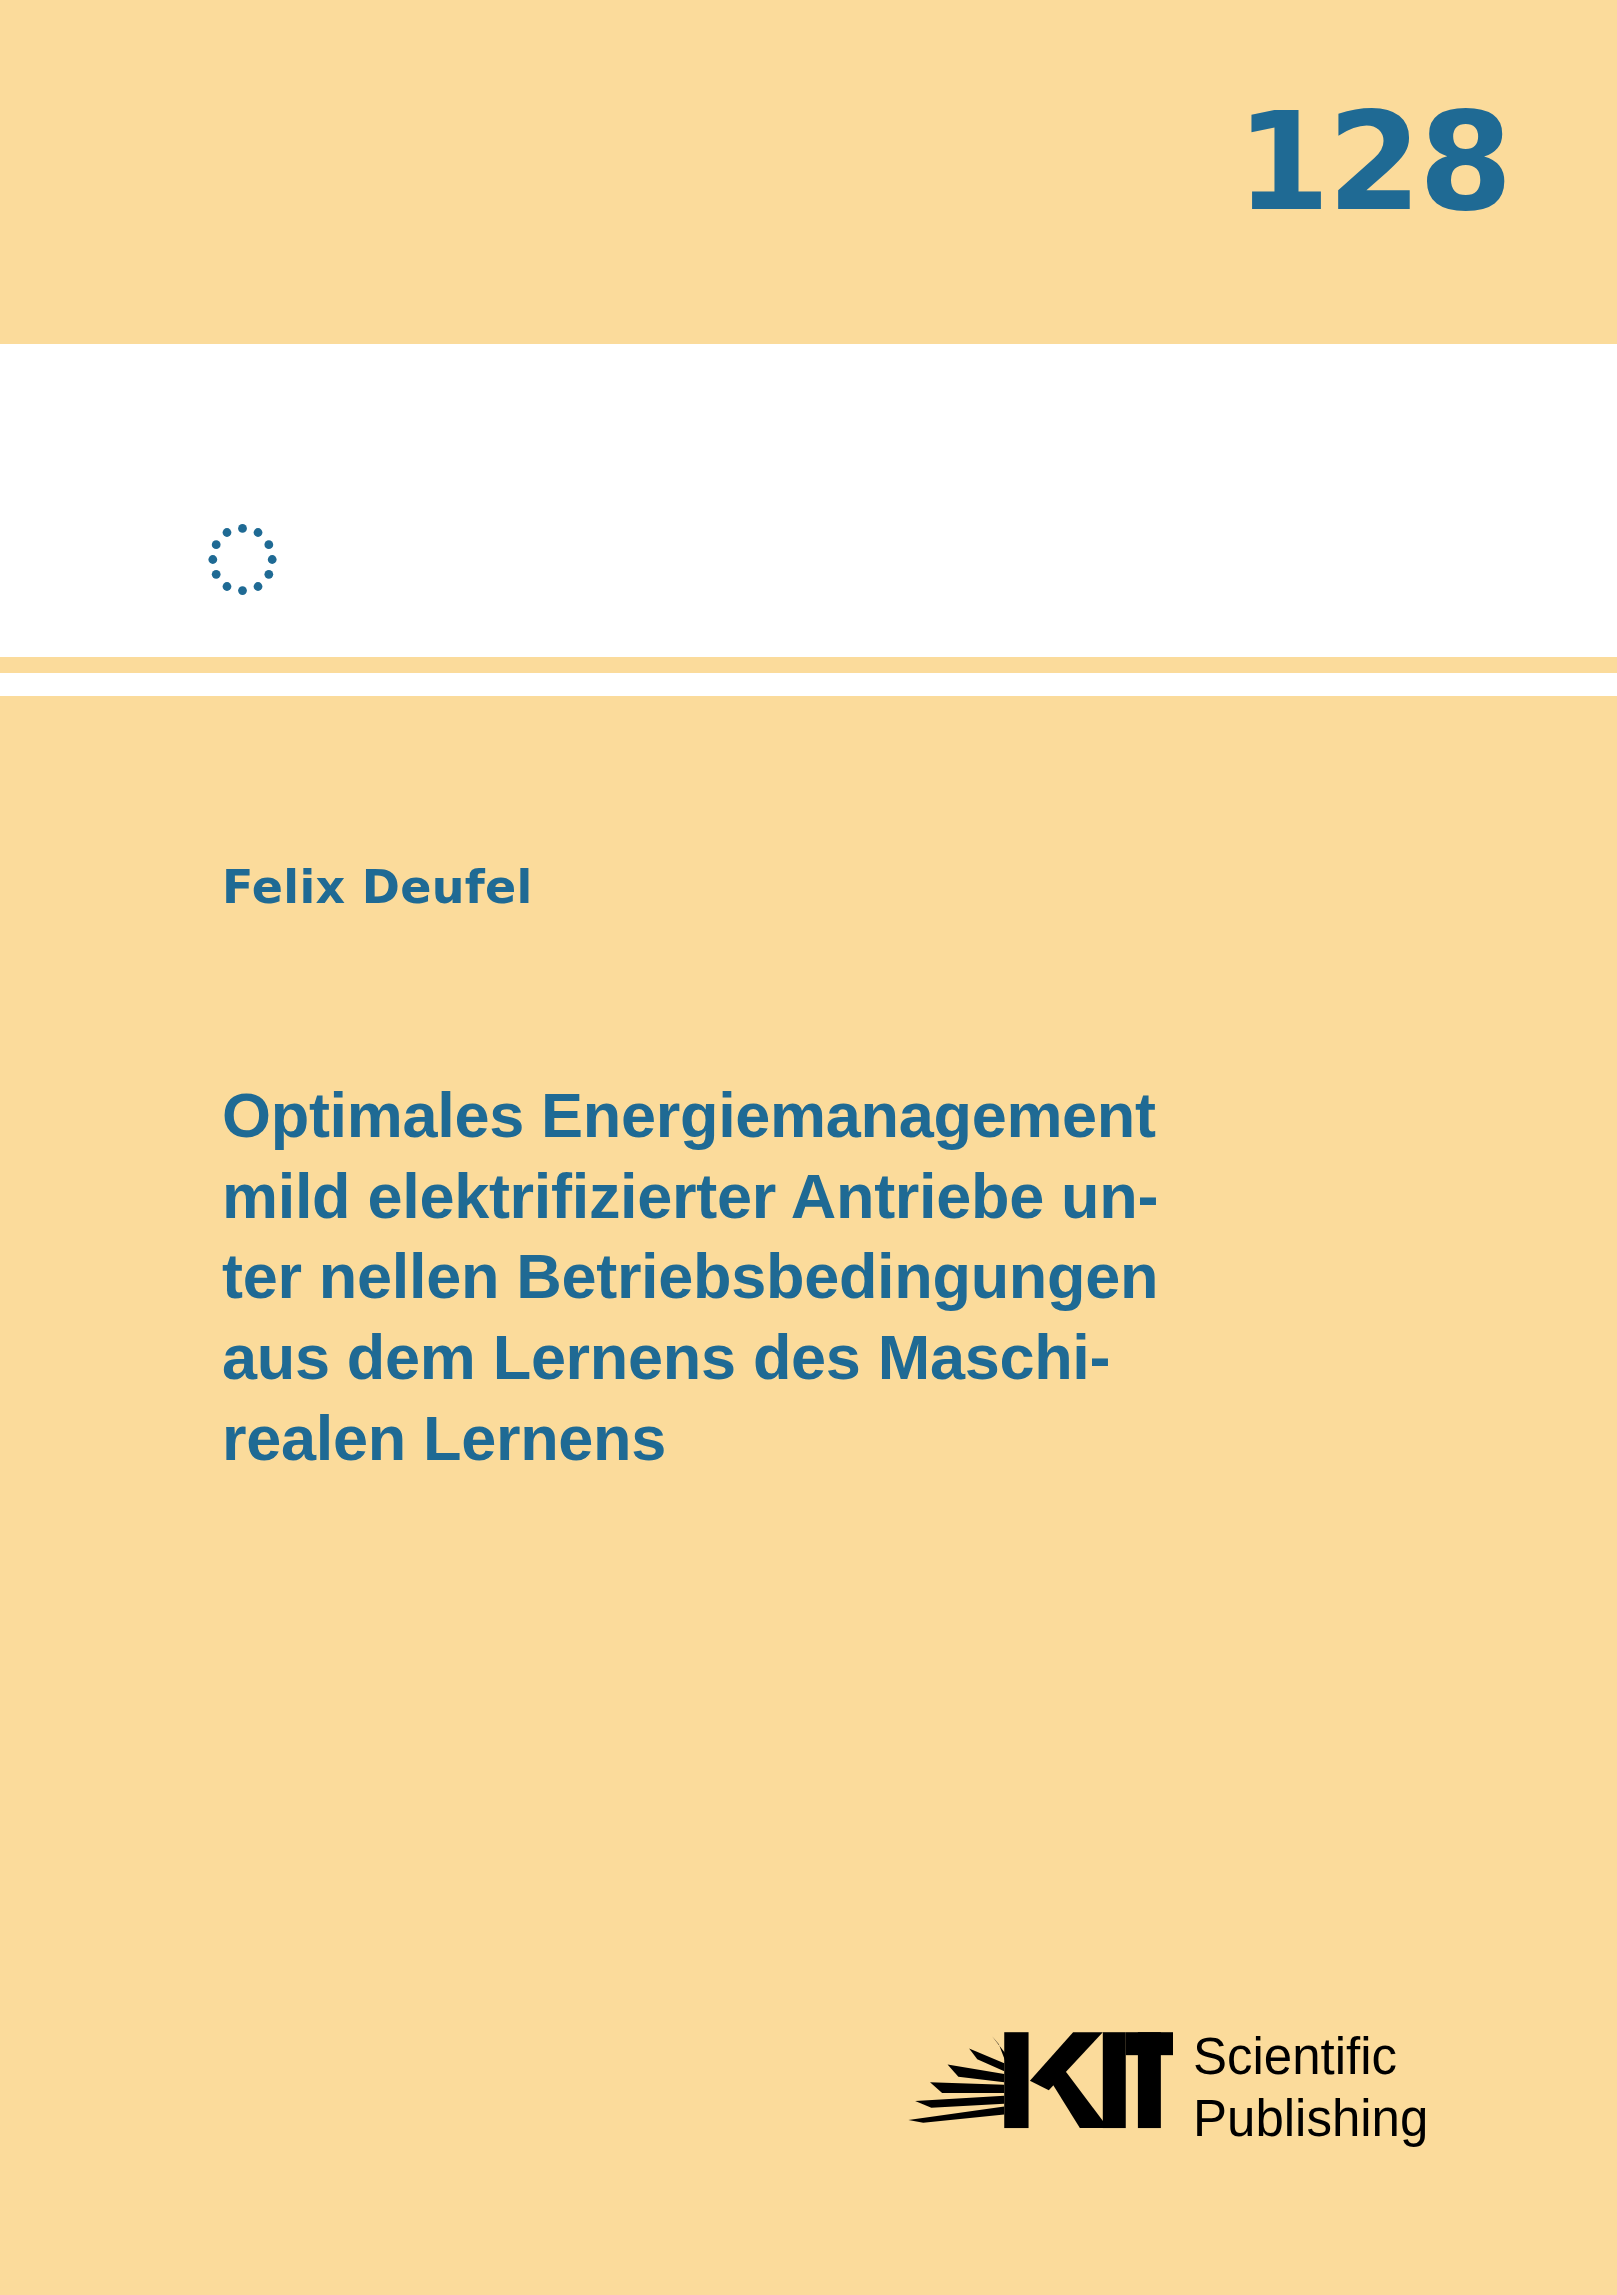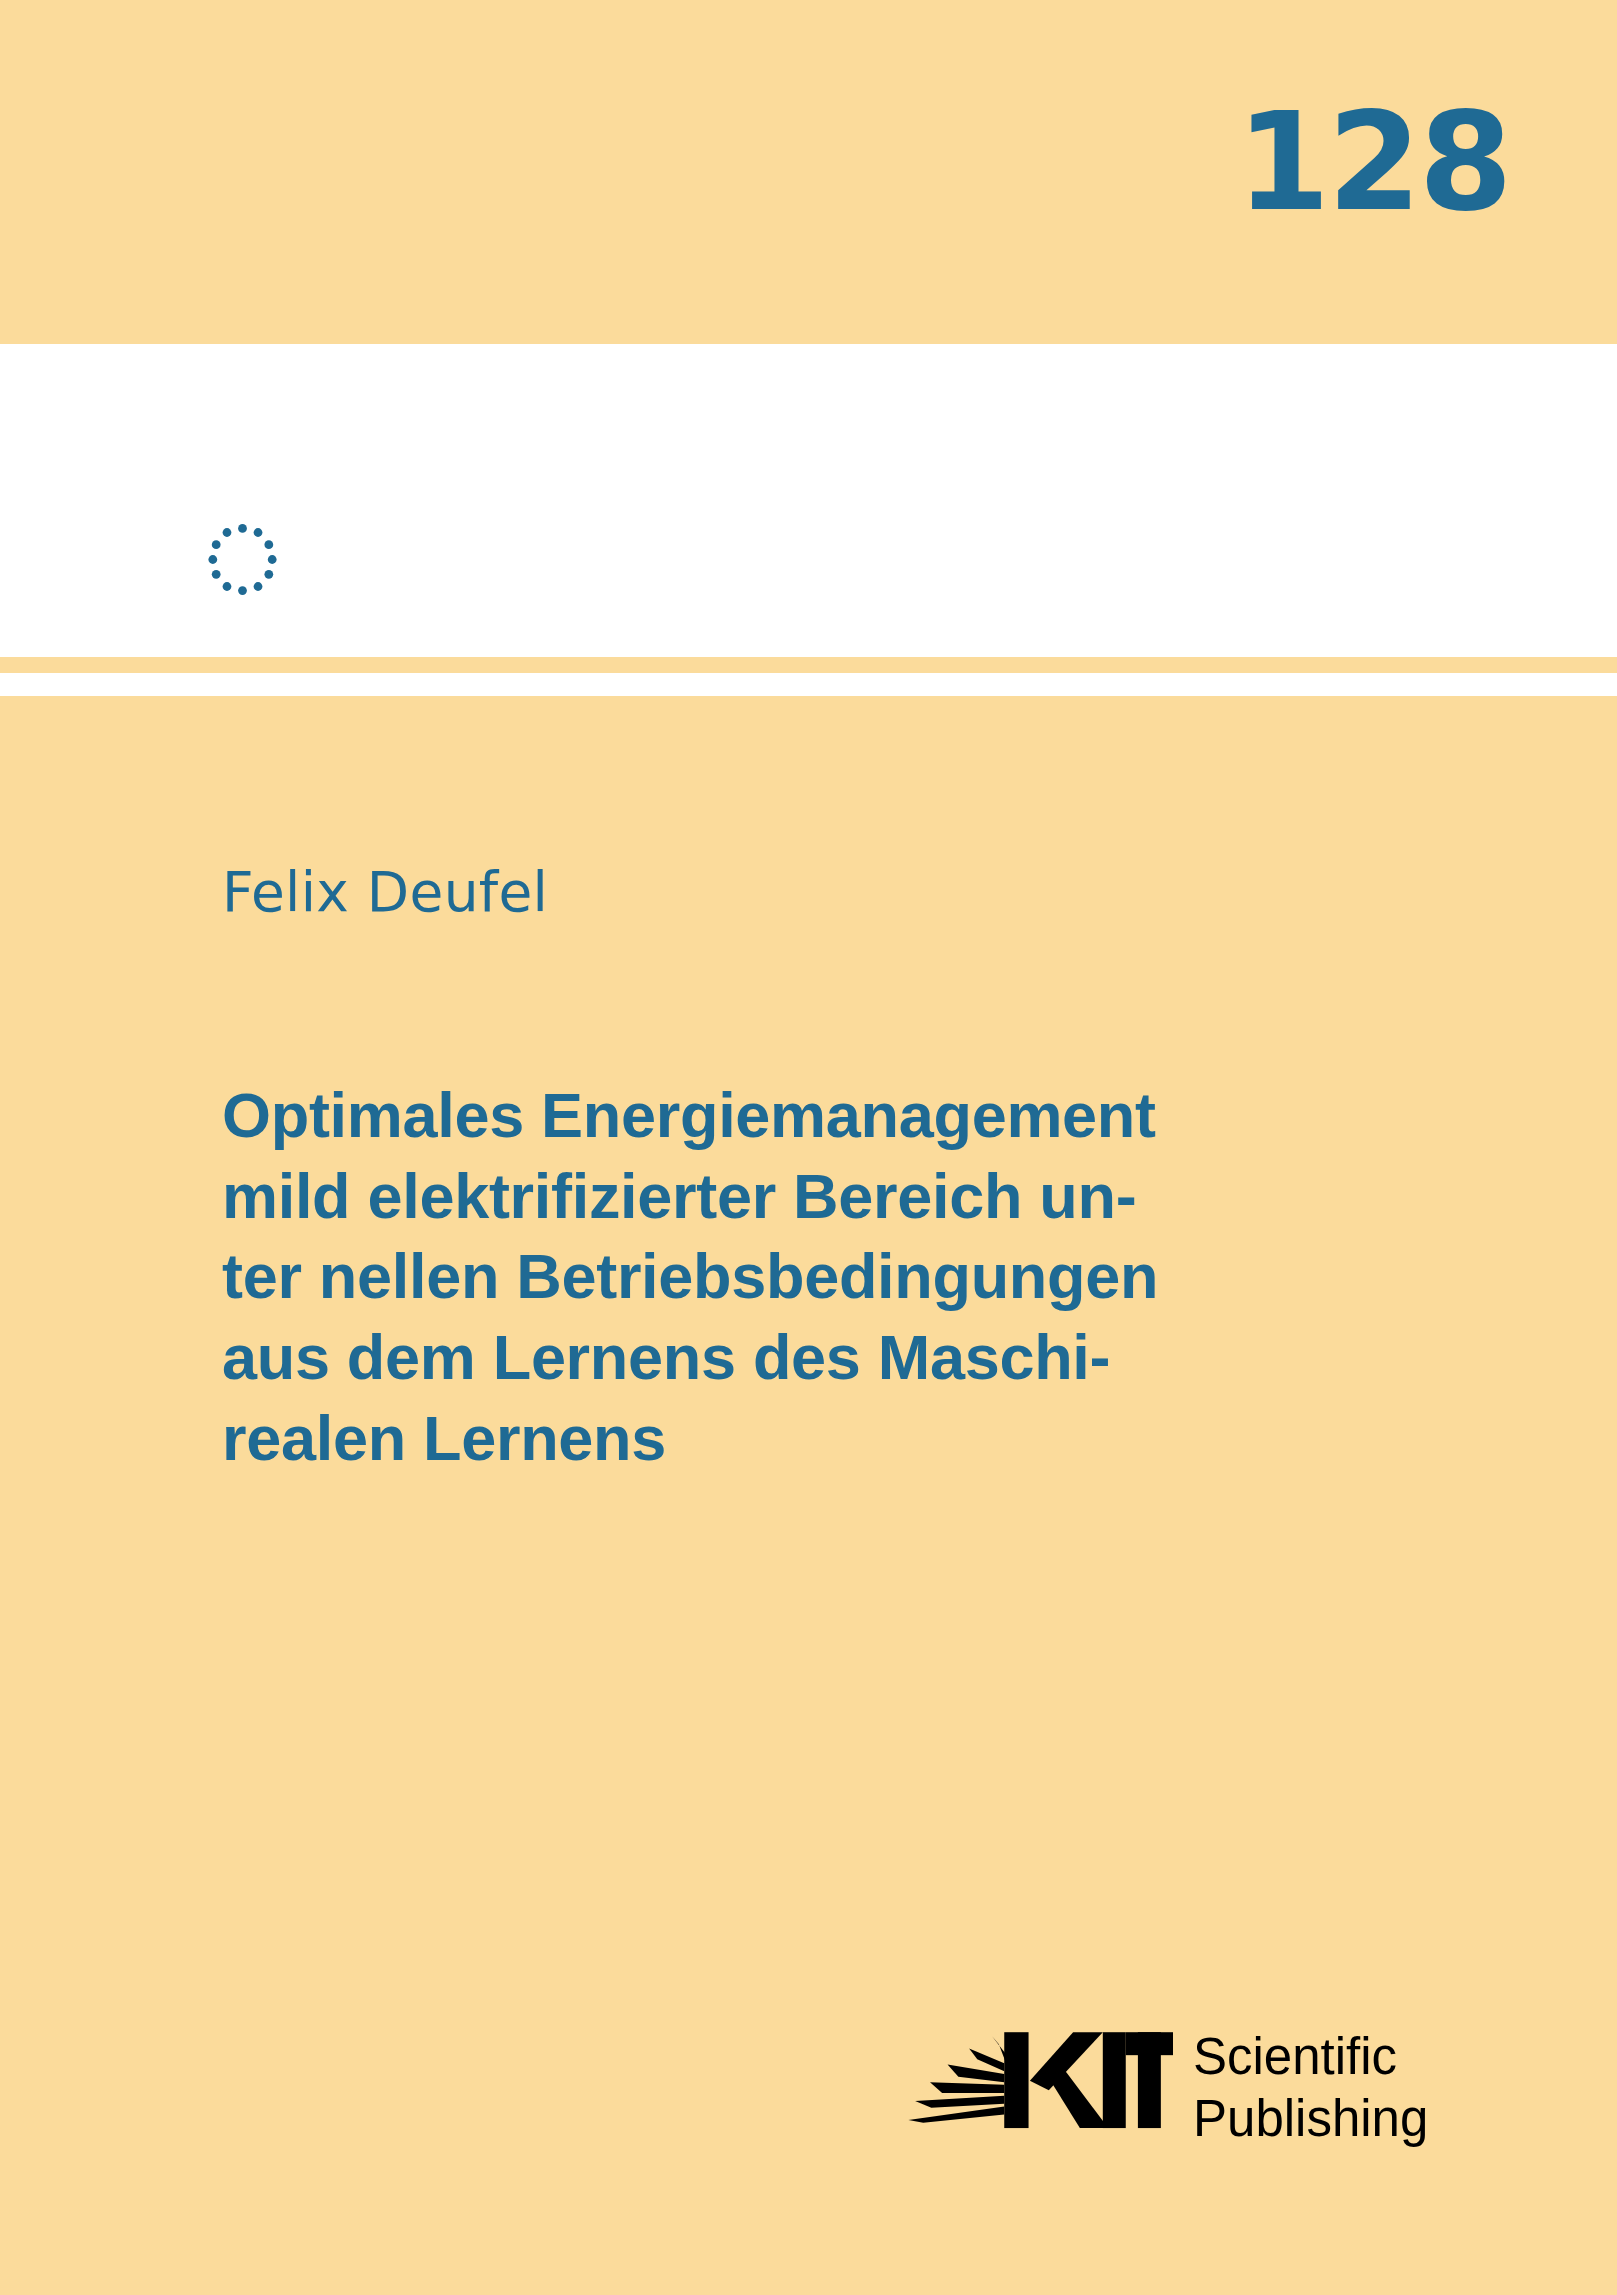--- a/index.html
+++ b/index.html
@@ -104,23 +104,24 @@
     width: 1618px;
     height: 1599px;
     background: #fbdb9b;
   }
 
   .author {
     position: absolute;
     left: 222px;
     top: 860px;
     font-family: "DejaVu Sans", sans-serif;
-    font-size: 55px;
+    font-size: 46px;
     color: #1f6a94;
     letter-spacing: 0.3px;
+    font-weight: bold;
   }
 
   .book-title {
     position: absolute;
     left: 222px;
     top: 1075px;
     width: 1173px;
     font-family: Liberation Sans, sans-serif;
     font-weight: bold;
     font-size: 63px;
@@ -192,21 +193,21 @@
 
   <div class="band-thin"></div>
   <div class="band-gap"></div>
 
   <div class="band-main"></div>
 
   <div class="author">Felix Deufel</div>
 
   <div class="book-title">
     <span class="tline">Optimales Energiemanagement</span>
-    <span class="tline">mild elektrifizierter Bereich un-</span>
+    <span class="tline">mild elektrifizierter Antriebe un-</span>
     <span class="tline">ter nellen Betriebsbedingungen</span>
     <span class="tline">aus dem Lernens des Maschi-</span>
     <span class="tline">realen Lernens</span>
   </div>
 
   <div class="publisher">
     <div class="kit-mark">
       <svg viewBox="0 0 400 185" width="270" height="125" aria-hidden="true">
         <g fill="#000000">
 

